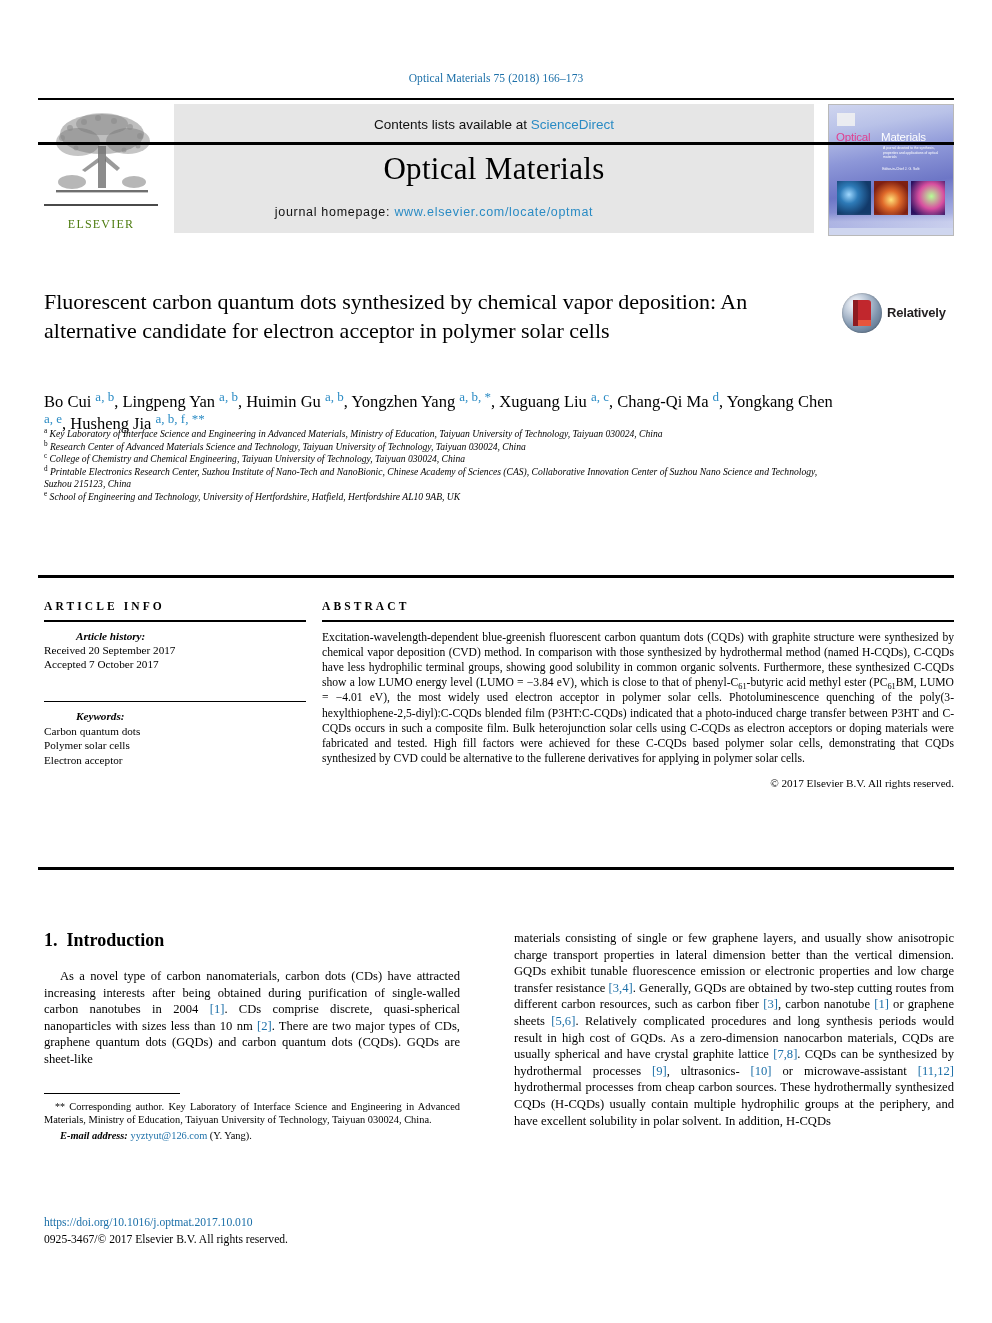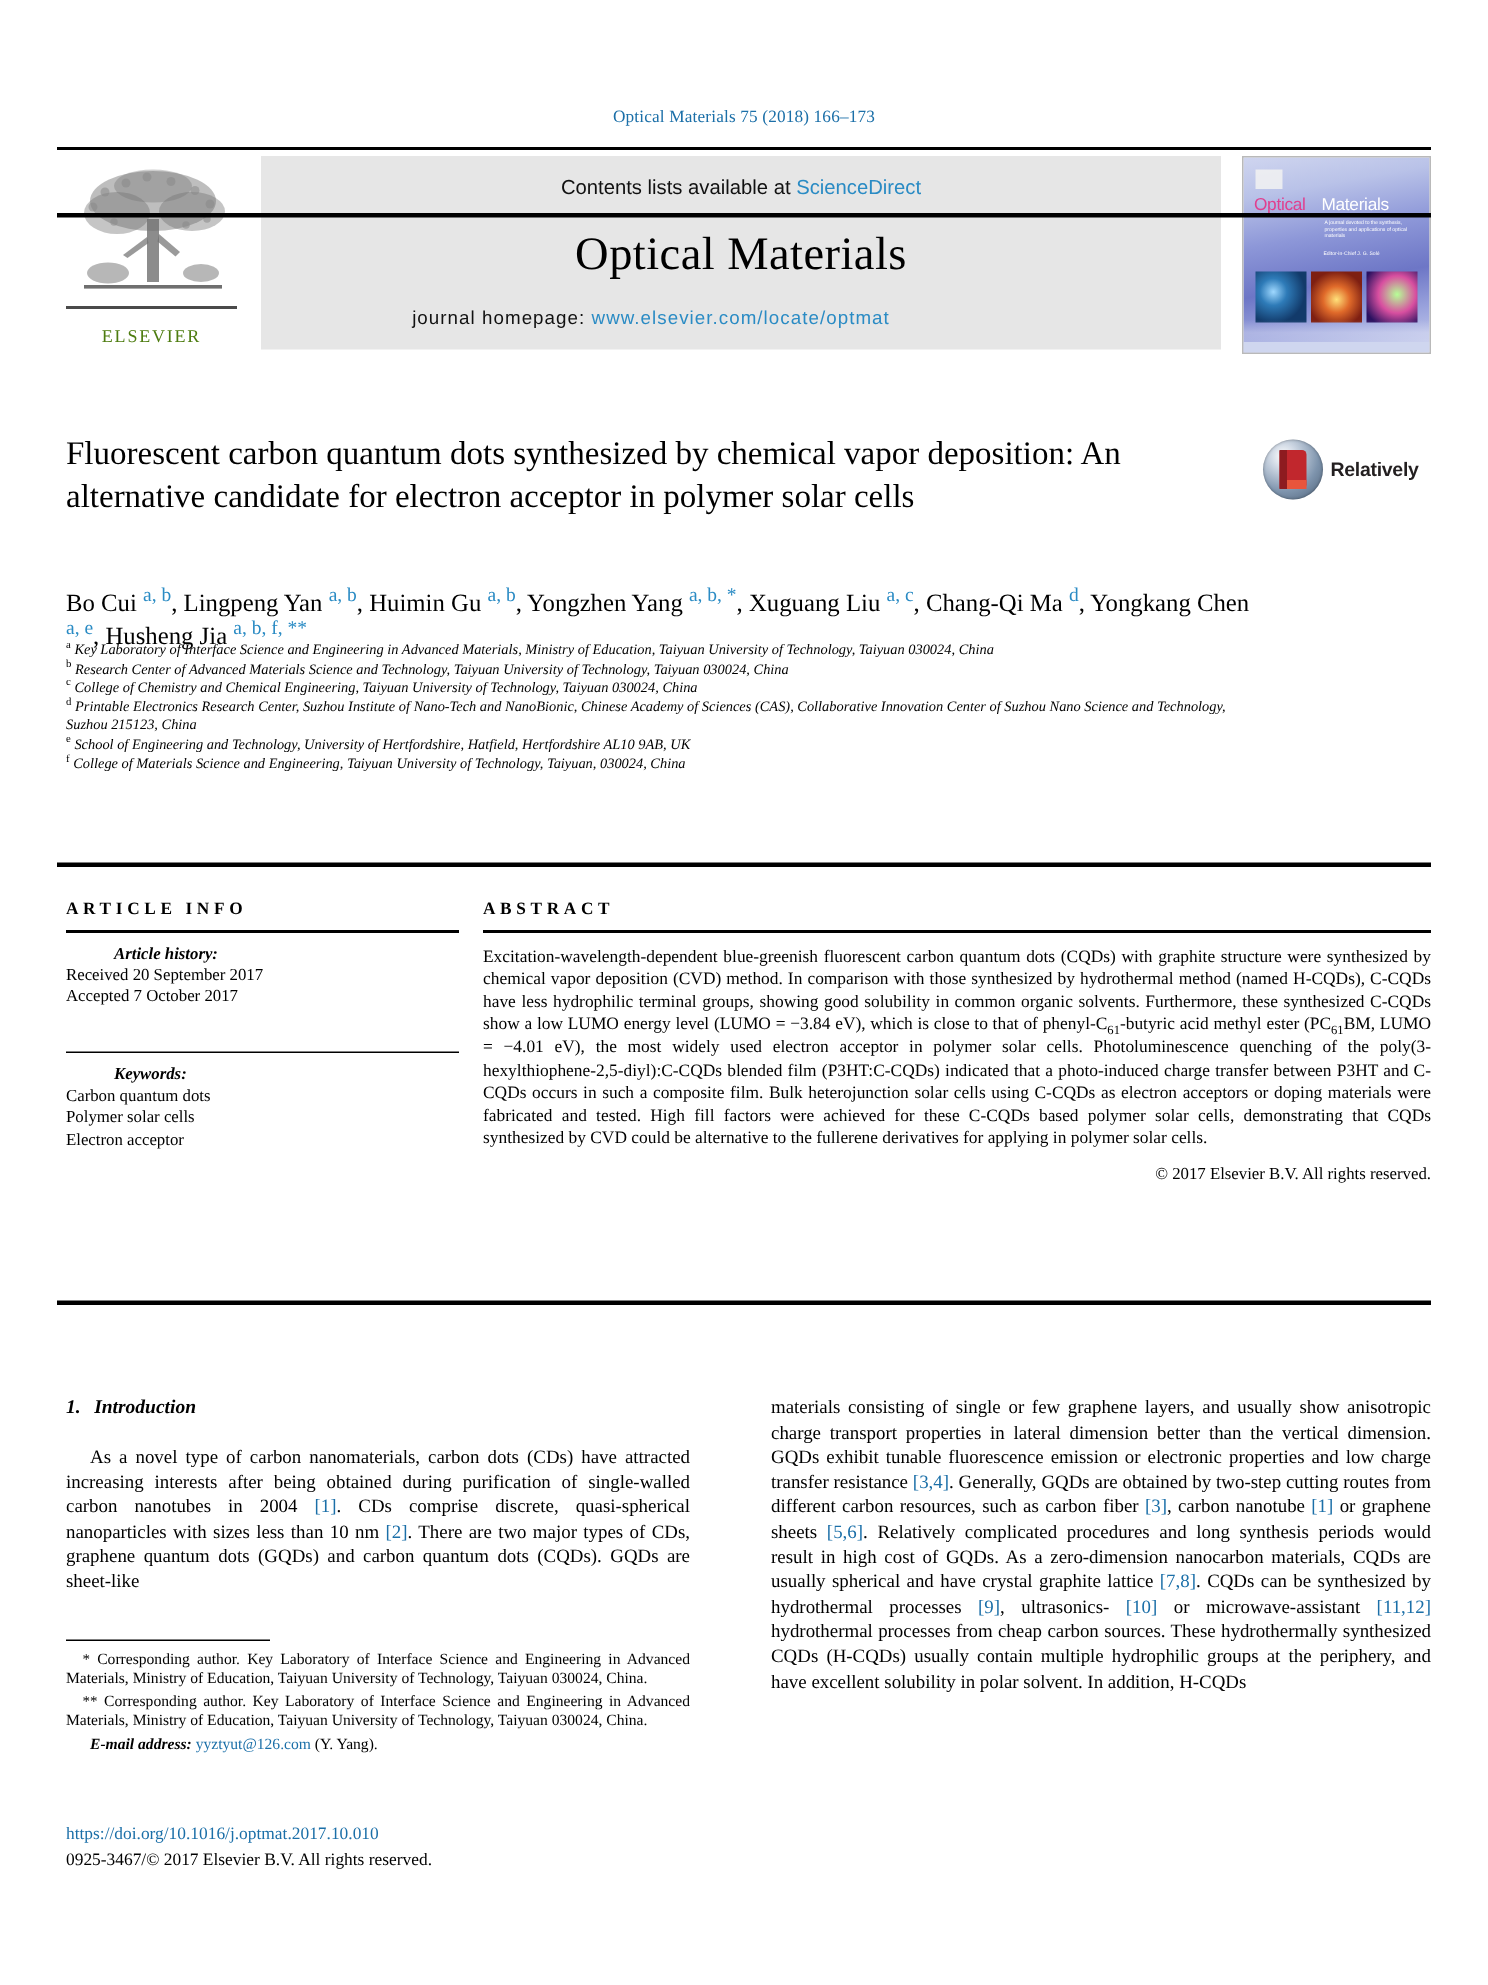--- a/index.html
+++ b/index.html
@@ -411,24 +411,23 @@
     width: 416px;
   }
   .col-right {
     position: absolute;
     top: 930px;
     left: 514px;
     width: 440px;
   }
   .body-head {
     font-family: "Liberation Serif", serif;
-    font-size: 13px;
+    font-size: 18px;
     font-weight: bold;
     margin: 0 0 17px 0;
-    font-style: italic;
   }
   .body-head .num { margin-right: 9px; }
   .body-p {
     margin: 0;
     font-size: 12.6px;
     line-height: 16.6px;
     text-align: justify;
     text-justify: inter-word;
     text-indent: 16px;
   }
@@ -554,21 +553,20 @@
   </div>
 
   <div class="authors"><span>Bo Cui </span><sup>a, b</sup><span>, </span><span>Lingpeng Yan </span><sup>a, b</sup><span>, </span><span>Huimin Gu </span><sup>a, b</sup><span>, </span><span>Yongzhen Yang </span><sup>a, b, *</sup><span>, </span><span>Xuguang Liu </span><sup>a, c</sup><span>, </span><span>Chang-Qi Ma </span><sup>d</sup><span>, </span><span>Yongkang Chen </span><sup>a, e</sup><span>, </span><span>Husheng Jia </span><sup>a, b, f, **</sup></div>
 
   <div class="affils">
       <p><sup>a</sup><span> Key Laboratory of Interface Science and Engineering in Advanced Materials, Ministry of Education, Taiyuan University of Technology, Taiyuan 030024, China</span></p>
       <p><sup>b</sup><span> Research Center of Advanced Materials Science and Technology, Taiyuan University of Technology, Taiyuan 030024, China</span></p>
       <p><sup>c</sup><span> College of Chemistry and Chemical Engineering, Taiyuan University of Technology, Taiyuan 030024, China</span></p>
       <p><sup>d</sup><span> Printable Electronics Research Center, Suzhou Institute of Nano-Tech and NanoBionic, Chinese Academy of Sciences (CAS), Collaborative Innovation Center of Suzhou Nano Science and Technology, Suzhou 215123, China</span></p>
       <p><sup>e</sup><span> School of Engineering and Technology, University of Hertfordshire, Hatfield, Hertfordshire AL10 9AB, UK</span></p>
-      <p><sup>f</sup><span> College of Materials Science and Engineering, Taiyuan University of Technology, Taiyuan, 030024, China</span></p>
     </div>
 
   <div class="rule-abs-top"></div>
 
   <div class="info-col">
     <div class="sec-head">ARTICLE INFO</div>
     <div class="thin-rule"></div>
     <div class="info-block">
       <div class="lbl">Article history:</div>
       <div>Received 20 September 2017</div>
@@ -596,21 +594,20 @@
     <div class="body-head"><span class="num">1.</span><span>Introduction</span></div>
     <p class="body-p"><span>As a novel type of carbon nanomaterials, carbon dots (CDs) have attracted increasing interests after being obtained during purification of single-walled carbon nanotubes in 2004 </span><span class="ref">[1]</span><span>. CDs comprise discrete, quasi-spherical nanoparticles with sizes less than 10 nm </span><span class="ref">[2]</span><span>. There are two major types of CDs, graphene quantum dots (GQDs) and carbon quantum dots (CQDs). GQDs are sheet-like</span></p>
   </div>
 
   <div class="col-right">
     <p class="body-p noindent"><span>materials consisting of single or few graphene layers, and usually show anisotropic charge transport properties in lateral dimension better than the vertical dimension. GQDs exhibit tunable fluorescence emission or electronic properties and low charge transfer resistance </span><span class="ref">[3,4]</span><span>. Generally, GQDs are obtained by two-step cutting routes from different carbon resources, such as carbon fiber </span><span class="ref">[3]</span><span>, carbon nanotube </span><span class="ref">[1]</span><span> or graphene sheets </span><span class="ref">[5,6]</span><span>. Relatively complicated procedures and long synthesis periods would result in high cost of GQDs. As a zero-dimension nanocarbon materials, CQDs are usually spherical and have crystal graphite lattice </span><span class="ref">[7,8]</span><span>. CQDs can be synthesized by hydrothermal processes </span><span class="ref">[9]</span><span>, ultrasonics- </span><span class="ref">[10]</span><span> or microwave-assistant </span><span class="ref">[11,12]</span><span> hydrothermal processes from cheap carbon sources. These hydrothermally synthesized CQDs (H-CQDs) usually contain multiple hydrophilic groups at the periphery, and have excellent solubility in polar solvent. In addition, H-CQDs</span></p>
   </div>
 
   <div class="footnote-rule"></div>
   <div class="footnotes">
-    <p><span class="star">*</span><span> Corresponding author. Key Laboratory of Interface Science and Engineering in Advanced Materials, Ministry of Education, Taiyuan University of Technology, Taiyuan 030024, China.</span></p>
     <p><span class="star">**</span><span> Corresponding author. Key Laboratory of Interface Science and Engineering in Advanced Materials, Ministry of Education, Taiyuan University of Technology, Taiyuan 030024, China.</span></p>
     <p class="fn-email"><span class="lbl">E-mail address:</span> <span class="link">yyztyut@126.com</span><span> (Y. Yang).</span></p>
   </div>
 
   <div class="doi-line">https://doi.org/10.1016/j.optmat.2017.10.010</div>
   <div class="issn-line">0925-3467/© 2017 Elsevier B.V. All rights reserved.</div>
 
 </div>
 
 </body></html>

